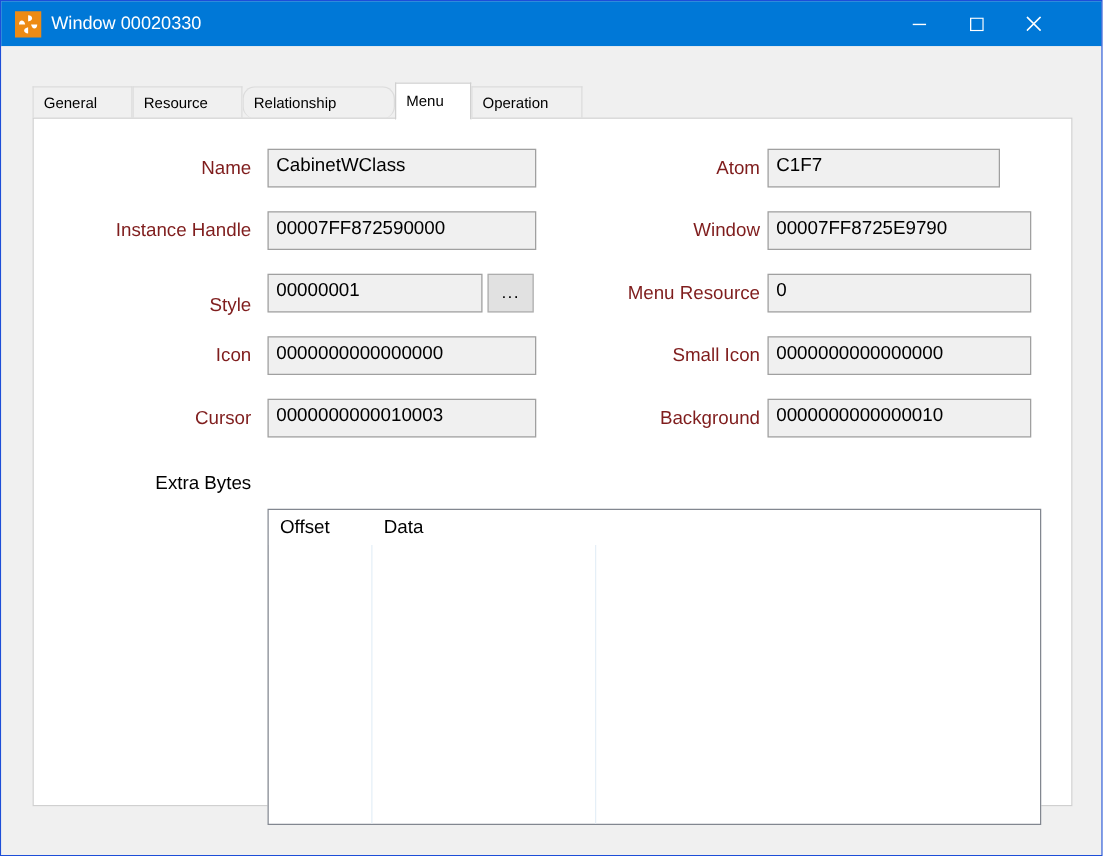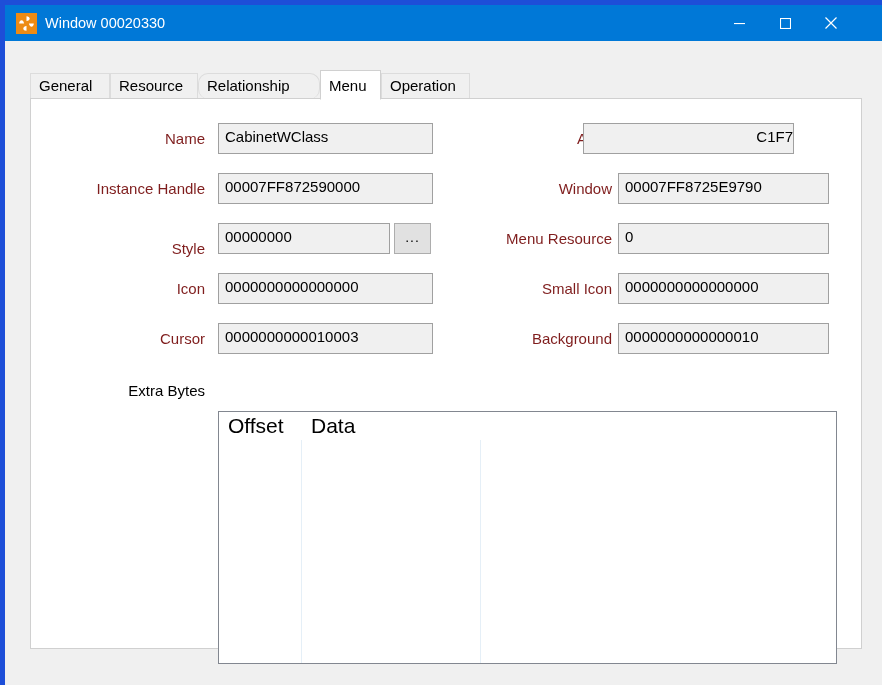--- a/index.html
+++ b/index.html
@@ -14,21 +14,21 @@
     overflow: hidden;
   }
 
   
   #window {
     position: absolute;
     left: 0; top: 0;
     width: 882px;
     height: 685px;
     box-sizing: border-box;
-    border: 5px solid #1d4ed8;
+    border: 1px solid #1d4ed8;
     background: #f0f0f0;
   }
 
   
   #titlebar {
     position: absolute;
     left: 0; top: 0;
     width: 880px;
     height: 36px;
     background: #0078d7;
@@ -80,21 +80,21 @@
   }
   .tab {
     position: absolute;
     top: 3px;
     height: 26px;
     box-sizing: border-box;
     border: 1px solid #dcdcdc;
     border-bottom: none;
     background: #f0f0f0;
     color: #000000;
-    font-size: 15px;
+    font-size: 12px;
     line-height: 24px;
     padding: 0 8px;
     white-space: nowrap;
   }
   .tab.selected {
     top: 0;
     height: 30px;
     background: #ffffff;
     border: 1px solid #d0d0d0;
     border-bottom: 1px solid #ffffff;
@@ -173,21 +173,21 @@
     position: absolute;
     left: 0; top: 0;
     width: 617px;
     height: 28px;
     background: #ffffff;
   }
   .lv-col-head {
     position: absolute;
     top: 0;
     height: 28px;
-    font-size: 21px;
+    font-size: 15px;
     color: #000000;
     line-height: 27px;
     padding-left: 9px;
     box-sizing: border-box;
     white-space: nowrap;
   }
   .lv-divider {
     position: absolute;
     top: 0;
     width: 1px;
@@ -243,31 +243,31 @@
 
     <div id="tabpanel"></div>
 
     <div class="fld-label" style="left:20px; top:89px; width:180px;">Name</div>
     <div class="fld-input" style="left:213px; top:82px; width:215px;">CabinetWClass</div>
 
     <div class="fld-label" style="left:20px; top:139px; width:180px;">Instance Handle</div>
     <div class="fld-input" style="left:213px; top:132px; width:215px;">00007FF872590000</div>
 
     <div class="fld-label" style="left:20px; top:199px; width:180px;">Style</div>
-    <div class="fld-input" style="left:213px; top:182px; width:172px;">00000000</div>
+    <div class="fld-input" style="left:213px; top:182px; width:172px;">00000001</div>
     <div id="btn-style-more" style="left:389px; top:182px;">...</div>
 
     <div class="fld-label" style="left:20px; top:239px; width:180px;">Icon</div>
     <div class="fld-input" style="left:213px; top:232px; width:215px;">0000000000000000</div>
 
     <div class="fld-label" style="left:20px; top:289px; width:180px;">Cursor</div>
     <div class="fld-input" style="left:213px; top:282px; width:215px;">0000000000010003</div>
 
     <div class="fld-label" style="left:420px; top:89px; width:187px;">Atom</div>
-    <div class="fld-input" style="left:578px; top:82px; width:211px;text-align:right;">C1F7</div>
+    <div class="fld-input" style="left:613px; top:82px; width:186px;">C1F7</div>
 
     <div class="fld-label" style="left:420px; top:139px; width:187px;">Window</div>
     <div class="fld-input" style="left:613px; top:132px; width:211px;">00007FF8725E9790</div>
 
     <div class="fld-label" style="left:420px; top:189px; width:187px;">Menu Resource</div>
     <div class="fld-input" style="left:613px; top:182px; width:211px;">0</div>
 
     <div class="fld-label" style="left:420px; top:239px; width:187px;">Small Icon</div>
     <div class="fld-input" style="left:613px; top:232px; width:211px;">0000000000000000</div>
 

